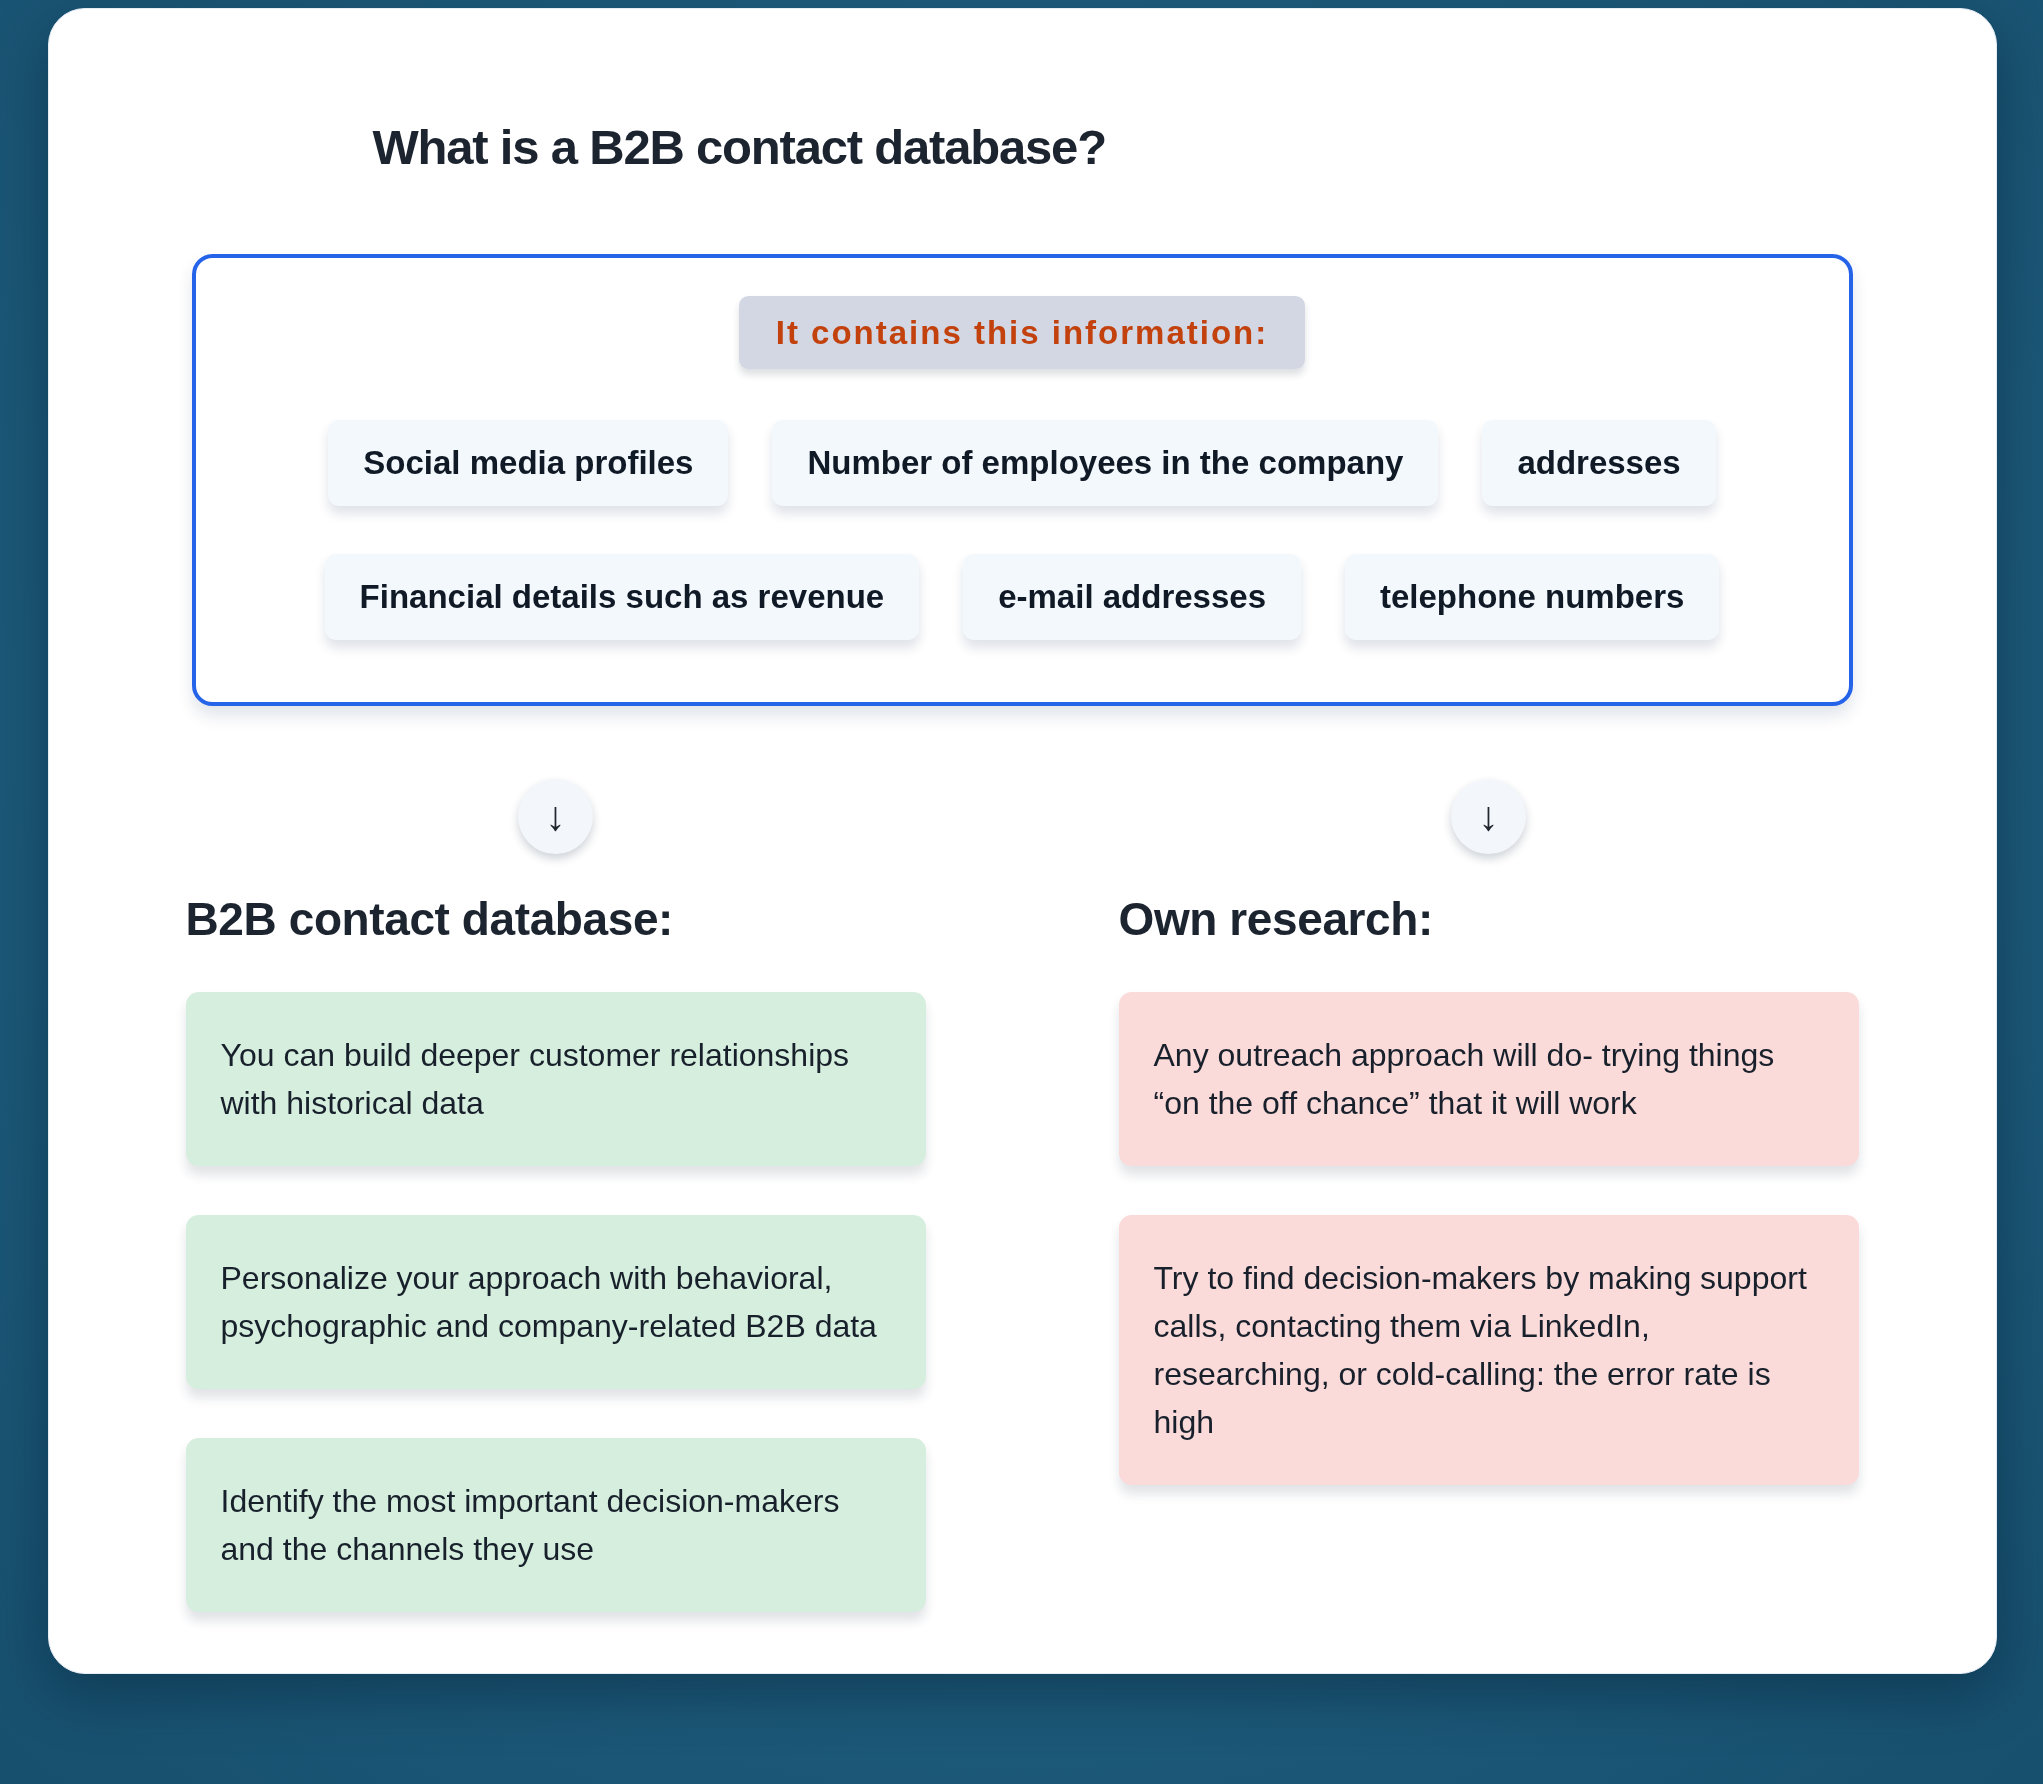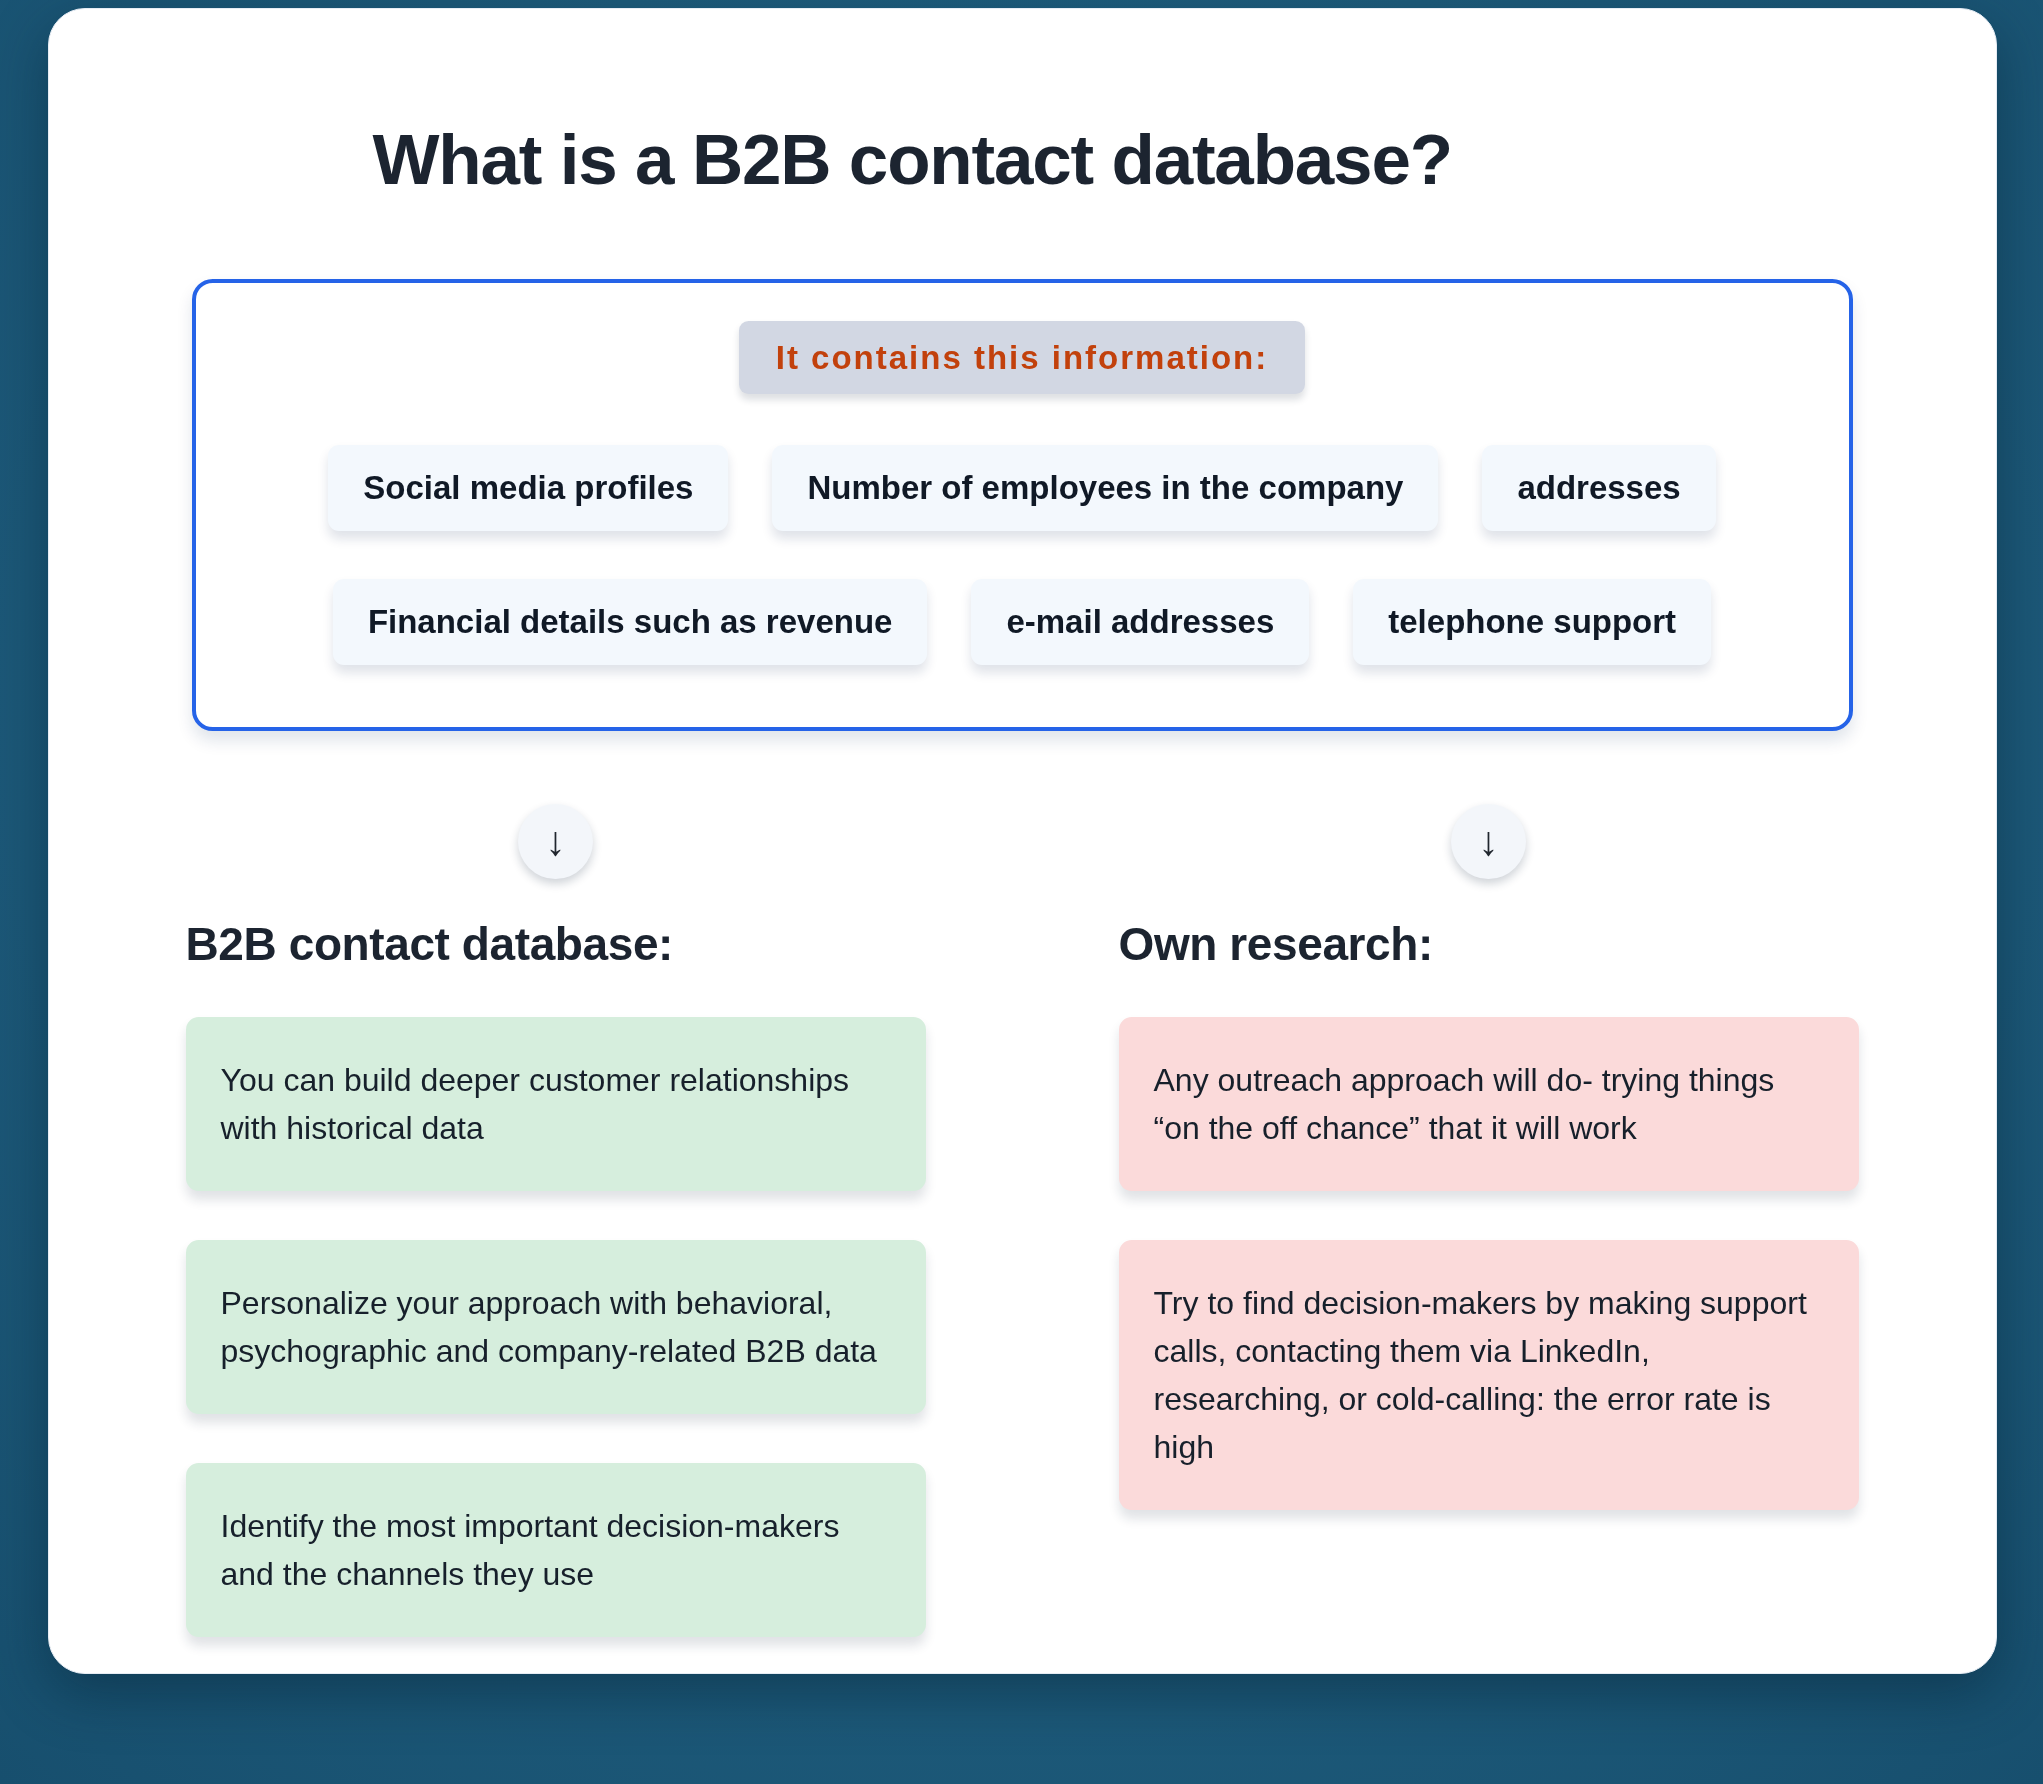--- a/index.html
+++ b/index.html
@@ -19,21 +19,21 @@
     margin: 8px auto 0 auto;
     background: #ffffff;
     border: 1.6px solid #e6ecf4;
     border-radius: 37px;
     box-shadow: 0 19px 56px rgba(4, 30, 48, 0.45);
     padding-top: 110px;
     overflow: hidden;
   }
   .page-title {
     margin-left: 324px;
-    font-size: 71px;
+    font-size: 49px;
     font-weight: 700;
     letter-spacing: -1.2px;
     color: #1c2430;
   }
   
   .info-box {
     margin: 79px 143px 0 143px;
     border: 4.8px solid #2563e8;
     border-radius: 20.6px;
     background: #ffffff;
@@ -140,21 +140,21 @@
   <div class="info-box">
     <div class="info-label">It contains this information:</div>
     <div class="chip-row first">
       <div class="chip">Social media profiles</div>
       <div class="chip">Number of employees in the company</div>
       <div class="chip">addresses</div>
     </div>
     <div class="chip-row second">
       <div class="chip">Financial details such as revenue</div>
       <div class="chip">e-mail addresses</div>
-      <div class="chip">telephone support</div>
+      <div class="chip">telephone numbers</div>
     </div>
   </div>
 
   <div class="columns">
 
     <div class="column">
       <div class="arrow-circle">↓</div>
       <div class="column-heading">B2B contact database:</div>
       <div class="card-list">
         <div class="fact-card positive">You can build deeper customer relationships with historical data</div>

